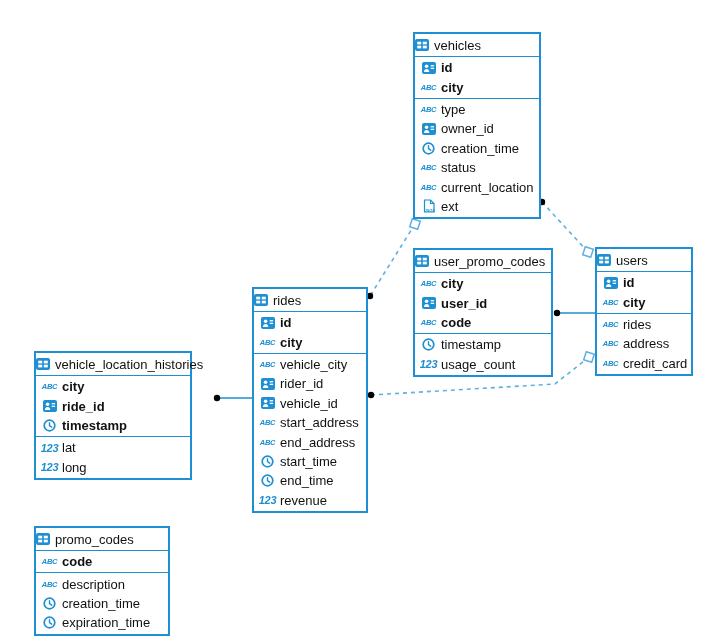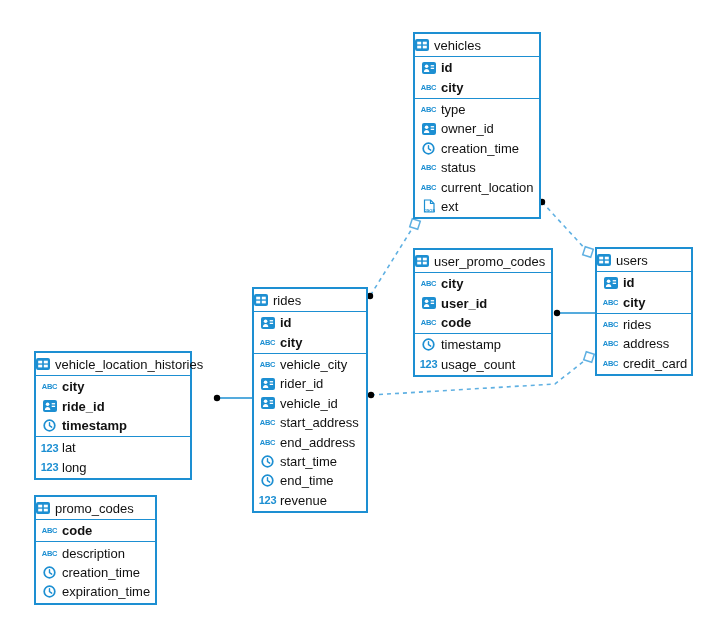--- a/index.html
+++ b/index.html
@@ -25,20 +25,21 @@
   .sec.keys{border-bottom:1.5px solid var(--blue);}
   .trow{
     height:19.4px;display:flex;align-items:center;gap:4px;padding:0 5px;
     font-size:13px;white-space:nowrap;
   }
   .trow.key .cname{font-weight:700;}
   .cname{color:var(--ink);}
   .cicon{
     width:17px;flex:0 0 17px;display:flex;align-items:center;justify-content:center;
     color:var(--blue);
+    font-style:italic;
   }
   .hicon{width:14px;height:12px;color:var(--blue);flex:0 0 14px;}
   .abc{font-size:7.5px;font-weight:700;color:var(--blue);letter-spacing:-0.3px;}
   .n123{font-size:11px;font-weight:700;color:var(--blue);letter-spacing:-0.3px;}
   svg.icon{display:block;}
   #overlay{position:absolute;left:0;top:0;z-index:1;pointer-events:none;}
   #overlay g{pointer-events:stroke;}
   .dash{stroke:var(--dash);stroke-width:1.6;stroke-dasharray:4 4;fill:none;}
   .solid{stroke:var(--blue);stroke-width:1.5;fill:none;}
   .dot{fill:#000000;stroke:none;}
@@ -346,21 +347,21 @@
           <span class="cicon n123">123</span>
           <span class="cname">lat</span>
         </div>
       <div class="trow">
           <span class="cicon n123">123</span>
           <span class="cname">long</span>
         </div>
     </div>
   </div>
 
-  <div class="tbl" style="left:34px;top:495px;width:123px">
+  <div class="tbl" style="left:34px;top:526px;width:136px">
     <div class="hdr">
       <svg class="hicon icon">
           <use href="#sym-table"></use>
         </svg>
       <span>promo_codes</span>
     </div>
     <div class="sec keys">
       <div class="trow key">
           <span class="cicon abc">ABC</span>
           <span class="cname">code</span>

